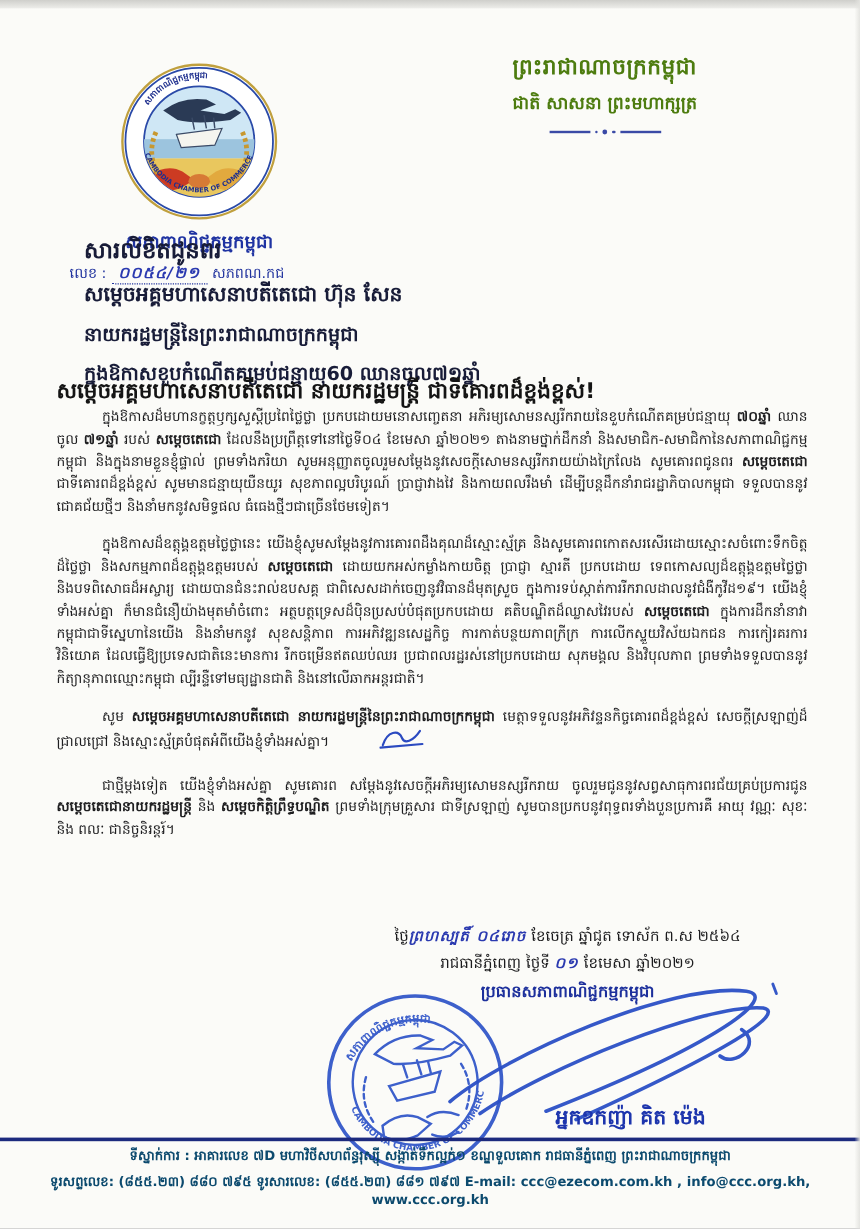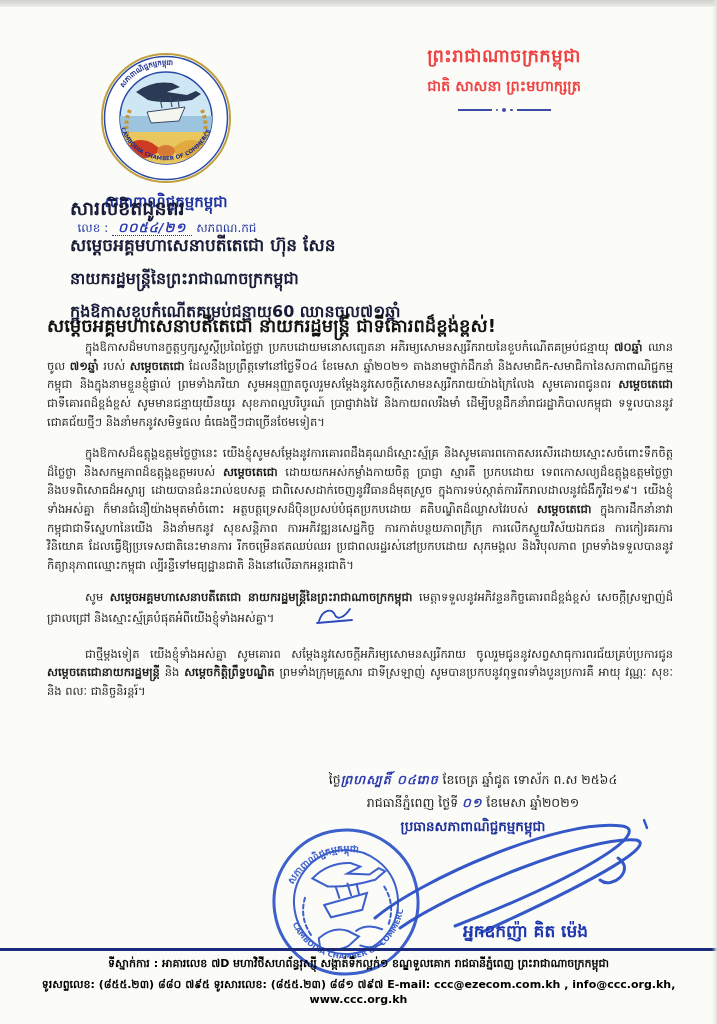--- a/index.html
+++ b/index.html
@@ -12,24 +12,24 @@
   .page::before{content:"";position:absolute;left:0;top:0;right:0;height:7px;
     background:linear-gradient(#cfcfcb,#ededea);}
   .page::after{content:"";position:absolute;right:0;top:0;bottom:0;width:5px;
     background:linear-gradient(to left,#e3e3df,rgba(255,255,255,0));}
   .b{font-weight:700;}
   .hand{color:#2b3ab0;font-style:italic;font-weight:600;letter-spacing:1px;}
 
   
   .logo-block{position:absolute;left:56px;top:52px;width:220px;text-align:center;}
   .logo-block .org-name{margin-top:4px;font-size:15px;font-weight:700;color:#1f33a2;}
-  .ref-line{margin-top:5px;font-size:12px;color:#23359f;text-align:center;padding-left:2px;}
+  .ref-line{margin-top:5px;font-size:12px;color:#23359f;text-align:left;padding-left:2px;}
   .ref-line .hand{border-bottom:1px dotted #23359f;padding:0 6px;font-size:13px;}
 
-  .kingdom-block{position:absolute;right:18px;top:44px;width:390px;text-align:center;color:#ef4444;}
+  .kingdom-block{position:absolute;right:18px;top:44px;width:390px;text-align:center;color:#4d7c0f;}
   .kingdom-block .k1{font-size:18px;font-weight:700;letter-spacing:.5px;}
   .kingdom-block .k2{font-size:14.5px;font-weight:700;margin-top:6px;}
   .ornament{margin:10px auto 0;width:120px;display:flex;align-items:center;justify-content:center;gap:4px;}
   .ornament .ln{height:1.5px;width:34px;background:#3a4aa6;}
   .ornament .dt{width:4px;height:4px;border-radius:50%;background:#3a4aa6;}
   .ornament .dt.small{width:2.5px;height:2.5px;}
 
   
   .title-block{position:absolute;left:70px;right:30px;top:196px;text-align:left;color:#181c38;}
   .title-block .t1{font-size:19px;font-weight:700;margin-bottom:10px;}
@@ -50,21 +50,21 @@
     font-size:12.5px;color:#1b1b1d;}
   .sign-block .dline{margin-bottom:5px;}
   .signer-title{margin-top:3px;font-size:13.5px;font-weight:700;color:#1d309c;}
   .stamp-wrap{position:absolute;left:258px;top:818px;width:200px;height:160px;}
   .sig-wrap{position:absolute;left:360px;top:818px;width:300px;height:125px;}
   .signer-name{position:absolute;left:408px;top:920px;width:235px;text-align:center;
     font-size:17px;font-weight:700;color:#1d35ad;}
 
   
   .footer-rule{position:absolute;left:0;right:0;top:948px;height:2.5px;background:#1c2a7e;}
-  .footer{position:absolute;left:10px;right:10px;top:956px;text-align:center;color:#000000;}
+  .footer{position:absolute;left:10px;right:10px;top:956px;text-align:center;color:#0c4a6e;}
   .footer .f1{font-size:11px;font-weight:600;margin-bottom:5px;}
   .footer .f2{font-size:11px;font-weight:600;}
 </style>
 </head>
 <body>
 
 <div class="page">
 
   <div class="logo-block">
     <svg width="132" height="132" viewBox="0 0 132 132">

